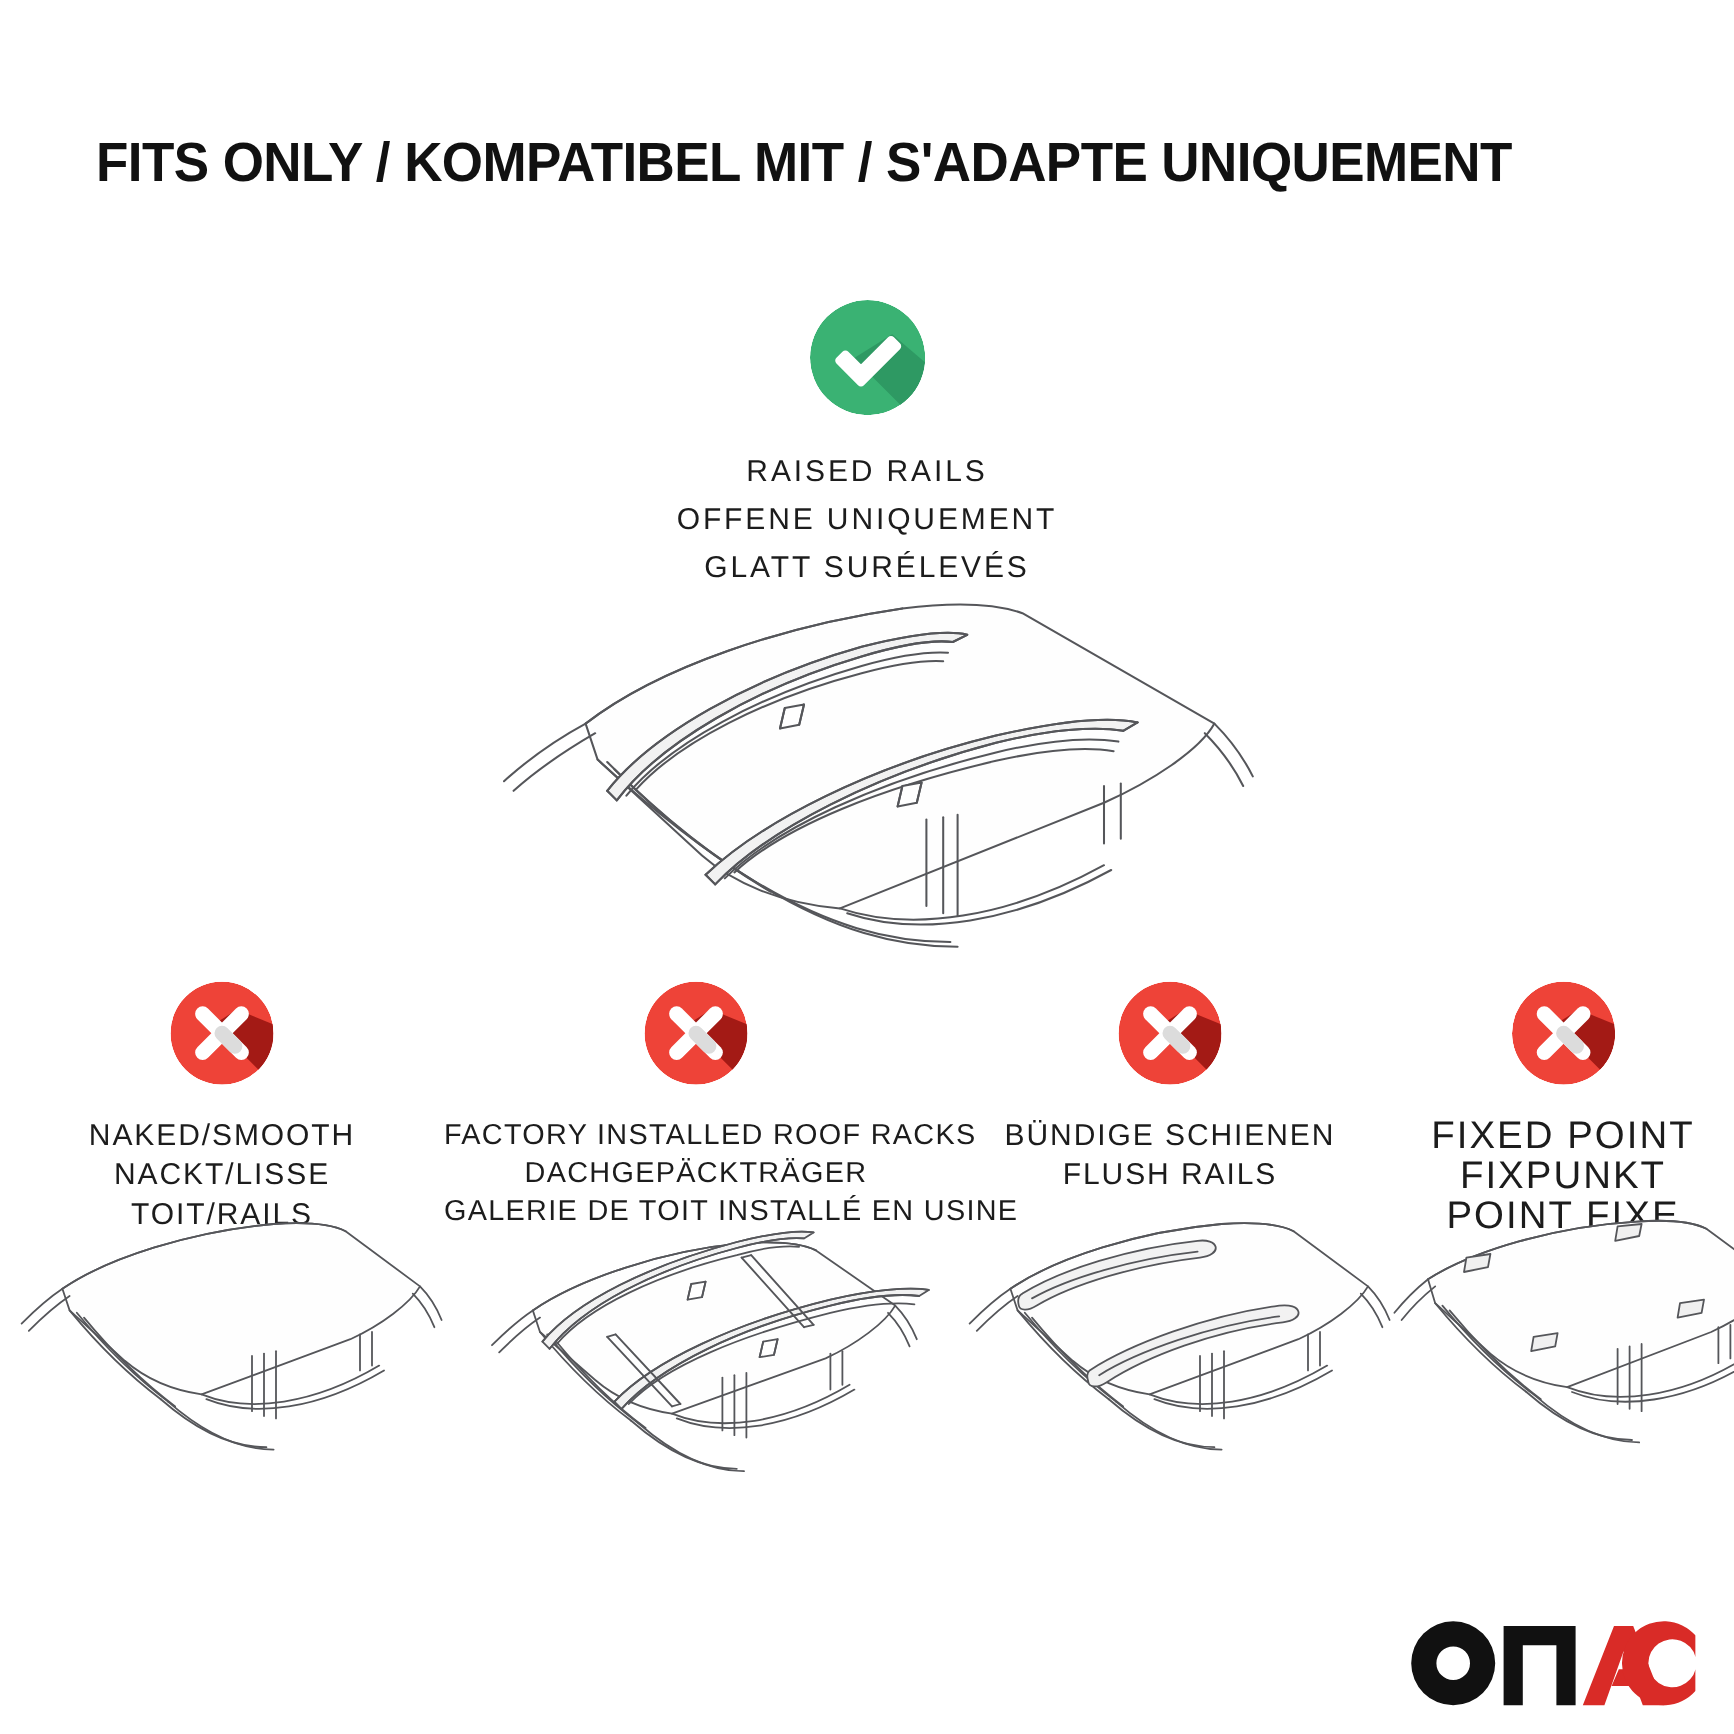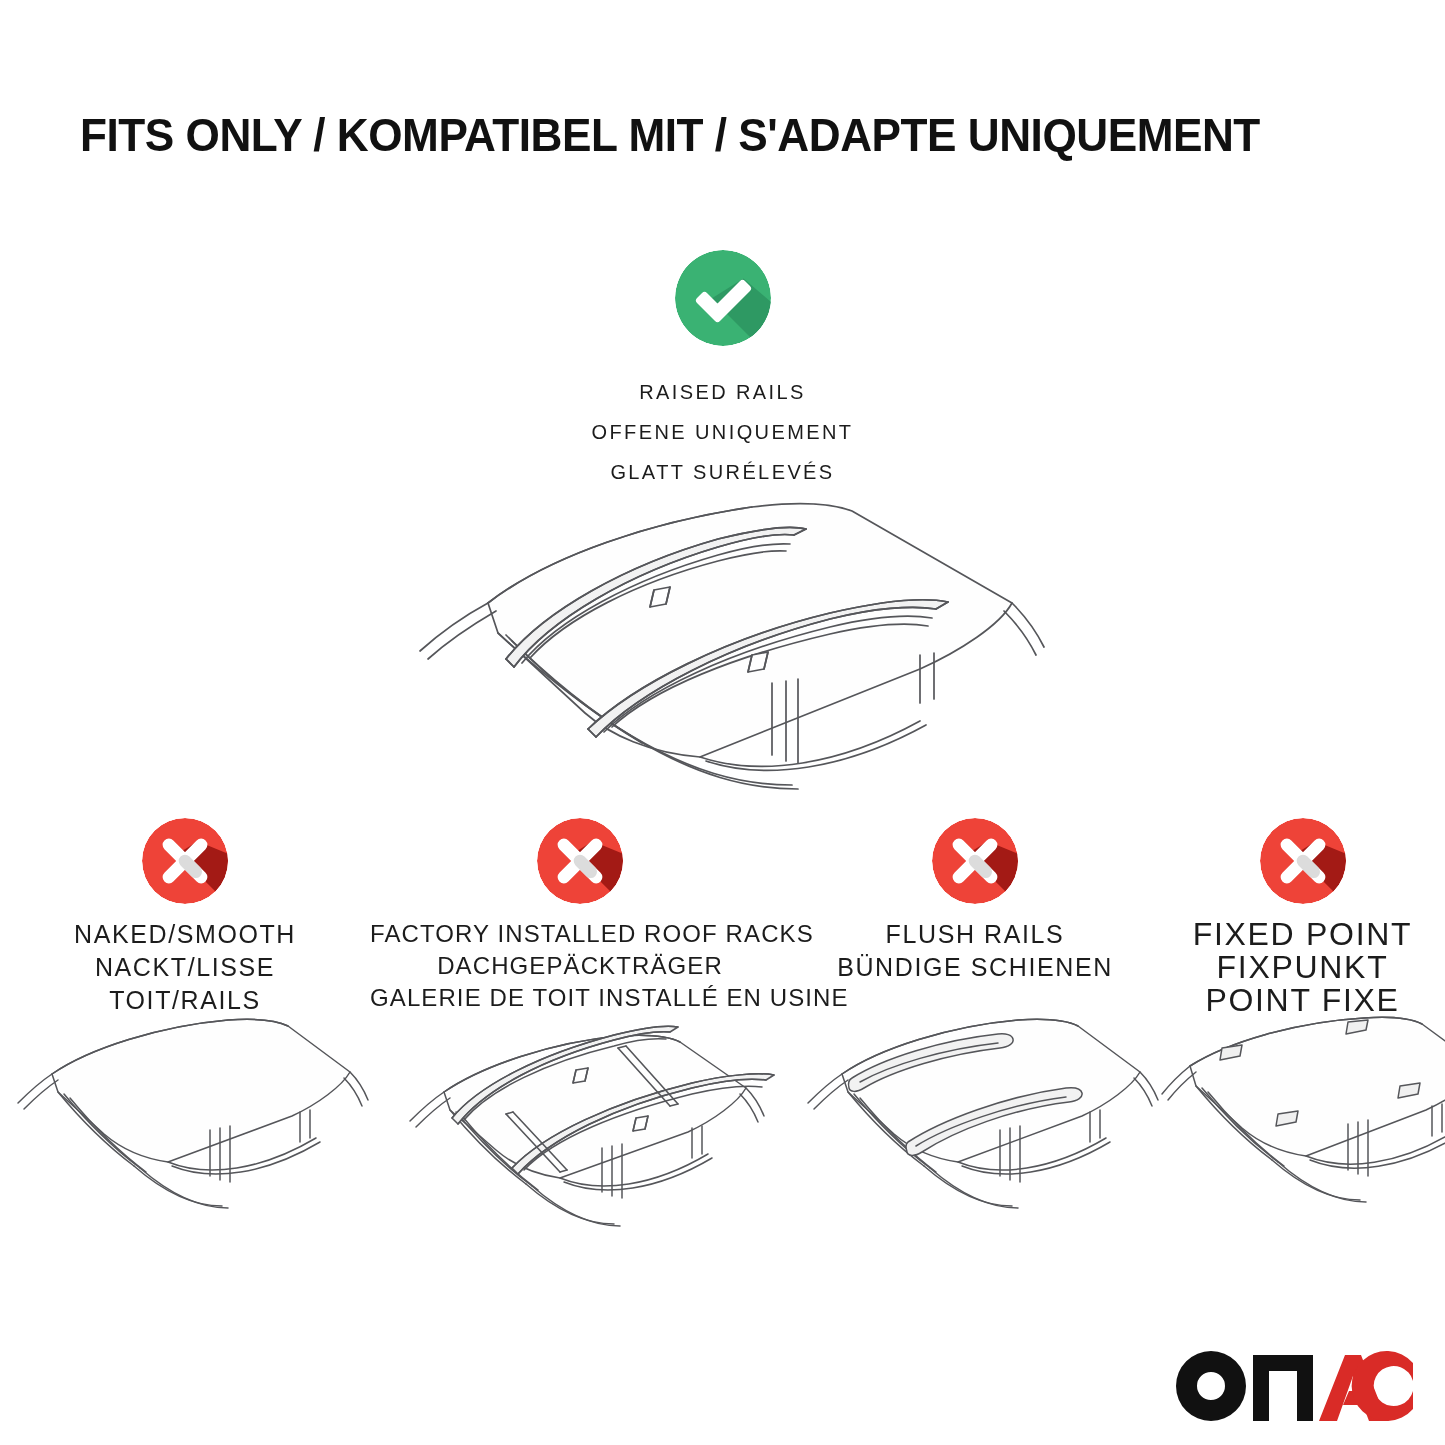--- a/index.html
+++ b/index.html
@@ -46,21 +46,21 @@
     border-radius: 50%;
     overflow: hidden;
     display: inline-block;
   }
   .badge svg { display: block; }
 
   #check-badge { width: 96px; height: 96px; }
 
   #primary-labels {
     margin-top: 22px;
-    font-size: 20px;
+    font-size: 25px;
     line-height: 40px;
     letter-spacing: 2.4px;
     color: #1c1c1c;
     font-weight: 400;
   }
   #primary-labels div { white-space: nowrap; }
 
   
   #primary-illustration {
     position: absolute;
@@ -98,21 +98,21 @@
   .x-badge { width: 86px; height: 86px; }
 
   .col-labels {
     width: 100%;
     text-align: center;
     font-size: 25px;
     line-height: 33px;
     letter-spacing: 1.6px;
     color: #1c1c1c;
     font-weight: 400;
-    margin-top: 8px;
+    margin-top: 20px;
   }
   .col-labels div { white-space: nowrap; }
   .col-2 .col-labels { font-size: 24px; line-height: 32px; letter-spacing: 1.1px; }
   .col-4 .col-labels { font-size: 32px; letter-spacing: 1.7px; }
 
   .col-illustration {
     position: absolute;
     left: 0;
     width: 100%;
   }
@@ -377,22 +377,22 @@
             <g stroke-linecap="round" stroke-width="14">
               <line x1="30" y1="30" x2="66" y2="66" stroke="#ffffff"></line>
               <line x1="66" y1="30" x2="30" y2="66" stroke="#ffffff"></line>
               <line x1="48" y1="48" x2="60" y2="60" stroke="#dcdcdc"></line>
             </g>
           </g>
         </svg>
       </span>
     </div>
     <div class="col-labels">
+      <div>BÜNDIGE SCHIENEN</div>
       <div>FLUSH RAILS</div>
-      <div>BÜNDIGE SCHIENEN</div>
     </div>
     <div class="col-illustration">
       <svg viewBox="0 0 370 230" aria-hidden="true">
         <g fill="none" stroke="#55565a" stroke-width="1.5" stroke-linecap="round" stroke-linejoin="round">
           <path d="M52 66 C90 40 160 18 228 12 C258 10 276 12 288 18 L350 64
                    C342 78 318 96 292 108 L168 154 C140 150 118 138 104 126 L58 84 Z" fill="#fefefe"></path>
           <path d="M52 66 C90 40 160 18 228 12 C258 10 276 12 288 18"></path>
           <path d="M52 66 C40 74 28 85 18 95"></path>
           <path d="M58 72 C46 80 34 91 24 101"></path>
           <path d="M58 84 C86 118 110 140 134 158"></path>

